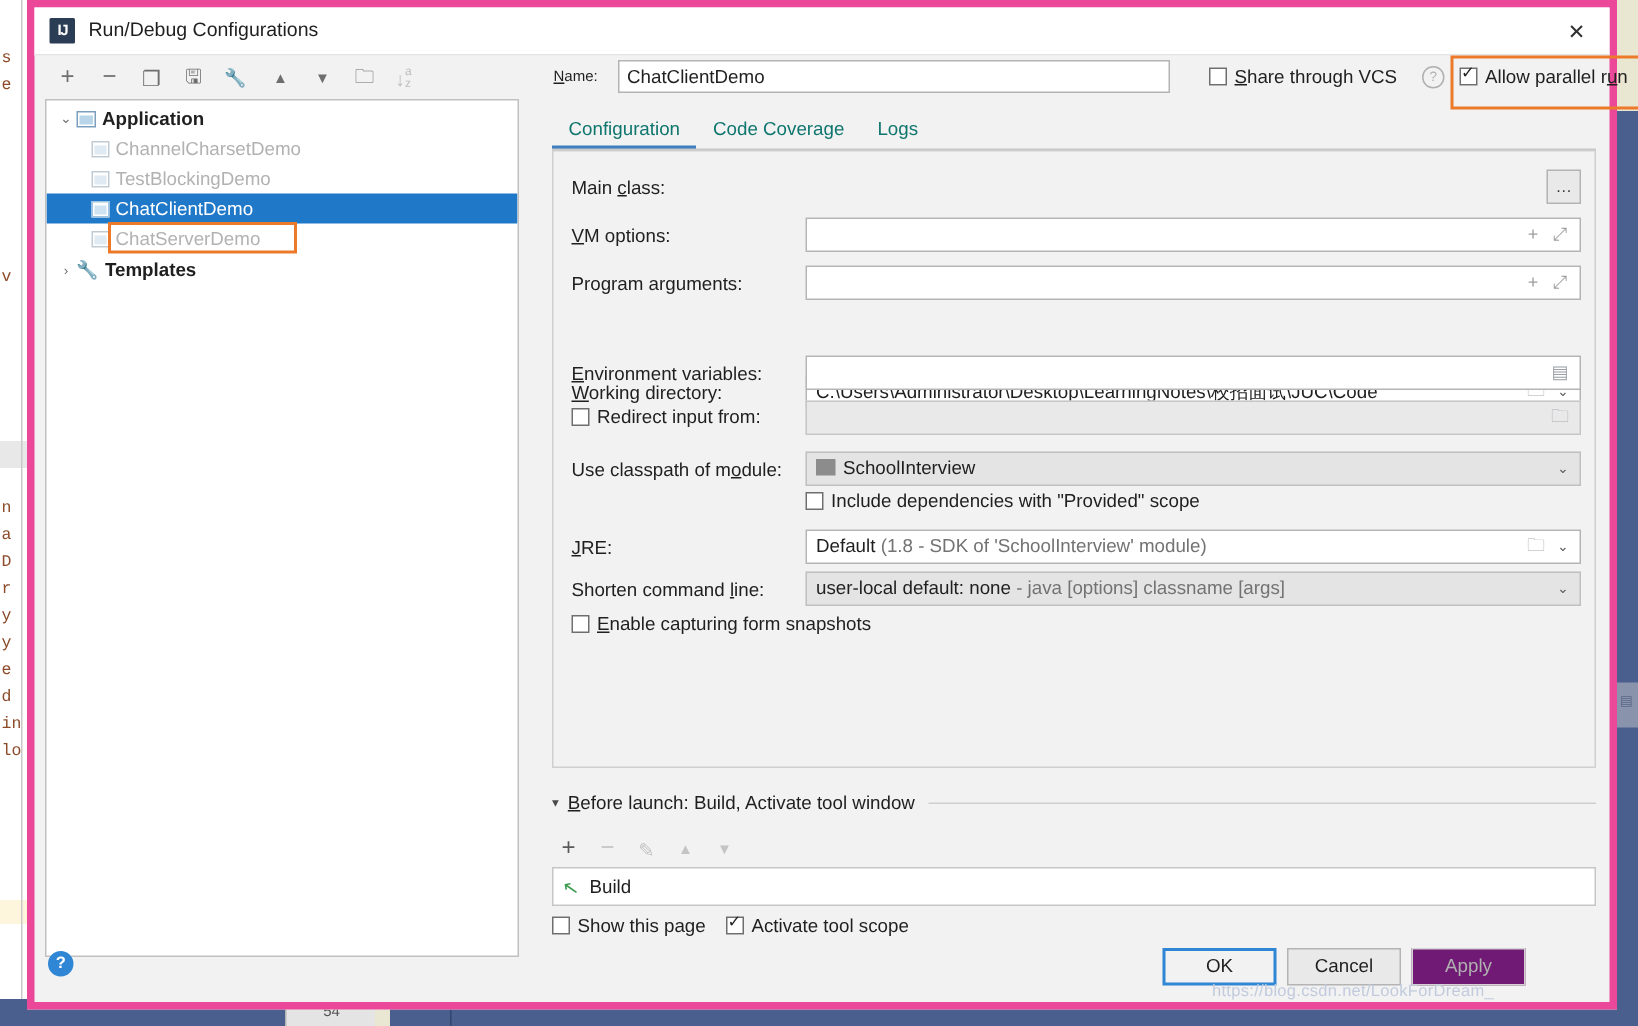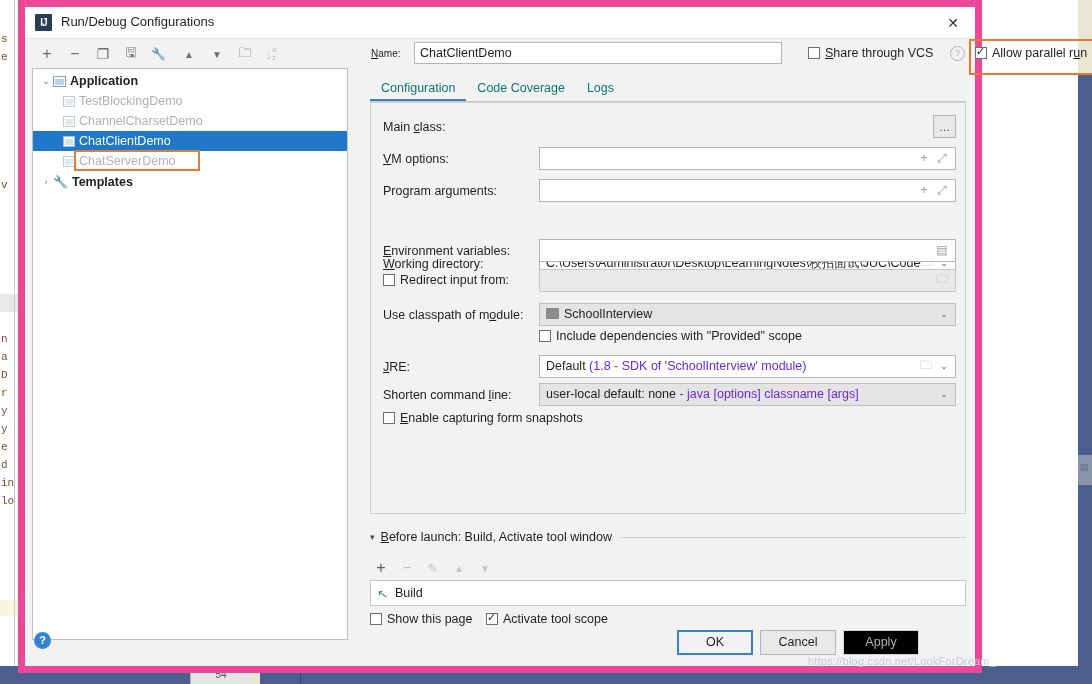--- a/index.html
+++ b/index.html
@@ -64,23 +64,23 @@
   .bg-bottom .tabB {
     position: absolute; left: 250px; top: 0; width: 10px; height: 18px;
     background: #e9e6d2;
   }
   .bg-bottom .sep {
     position: absolute; top: 0; width: 1px; height: 18px; background: #33466f;
   }
 
   
   .dialog {
-    position: absolute; left: 18px; top: 0; width: 964px; height: 673px;
+    position: absolute; left: 18px; top: 0; width: 1060px; height: 673px;
     background: #f2f2f2;
-    border: 7px solid #ec4899;
+    border: 5px solid #ec4899;
     box-sizing: border-box;
   }
   .titlebar {
     position: relative; height: 31px; background: #ffffff;
     border-bottom: 1px solid #e4e4e4;
   }
   .title-icon {
     position: absolute; left: 10px; top: 7px; width: 17px; height: 17px;
     background: #2b3d54; border-radius: 1px;
     display: flex; align-items: center; justify-content: center;
@@ -216,21 +216,21 @@
   }
   .finput {
     position: absolute; height: 23px; box-sizing: border-box;
     border: 1px solid #b4b4b4; background: #ffffff;
     padding: 0 6px; font-size: 12.5px; line-height: 21px;
     color: #1f1f1f; white-space: nowrap; overflow: hidden;
   }
   .finput.yellow { background: #fdf6dd; border-color: #c9c19b; }
   .finput.grey { background: #e9e9e9; border-color: #c6c6c6; }
   .finput.combo { background: #e4e4e4; border-color: #c0c0c0; }
-  .ghost { color: #6d28d9; }
+  .ghost { color: #737373; }
   .side-btn {
     position: absolute; width: 23px; height: 23px; box-sizing: border-box;
     border: 1px solid #b4b4b4; background: #e9e9e9;
     display: flex; align-items: center; justify-content: center;
     font-size: 11px; color: #3a3a3a; cursor: pointer;
   }
   .in-icon {
     position: absolute; display: flex; align-items: center;
     justify-content: center; cursor: pointer; color: #9e9e9e; font-size: 12px;
   }
@@ -275,21 +275,21 @@
     font-size: 11px; font-weight: bold; text-align: center; line-height: 17px;
     cursor: pointer;
   }
   .btn {
     position: absolute; top: 10px; height: 25px; box-sizing: border-box;
     border: 1px solid #b4b4b4; background: #e9e9e9;
     font-size: 12.5px; color: #1f1f1f; text-align: center; line-height: 23px;
     cursor: pointer; font-family: "Liberation Sans", sans-serif;
   }
   .btn.primary { border: 2px solid #2f86d4; background: #f2f2f2; line-height: 21px; }
-  .btn.disabled { color: #b0b0b0; background: #000000; border-color: #d2d2d2; }
+  .btn.disabled { color: #b0b0b0; background: #701a75; border-color: #d2d2d2; }
 
   .watermark {
     position: absolute; left: 808px; top: 655px; font-size: 11px;
     color: #c2cbdd; letter-spacing: .2px; white-space: nowrap;
     font-family: "Liberation Sans", sans-serif; pointer-events: none;
   }
 </style>
 </head>
 <body>
 
@@ -356,28 +356,28 @@
         <div class="tree-row" style="margin-top:2px">
           <span class="arrow">⌄</span>
           <span class="app-icon"></span>
           <span class="node-label bold">Application</span>
         </div>
 
         <div class="tree-row">
           <span class="indent"></span>
           <span class="indent" style="width:10px;flex:0 0 10px;"></span>
           <span class="cfg-icon"></span>
-          <span class="node-label dim">TestBlockingDemo</span>
+          <span class="node-label dim">ChannelCharsetDemo</span>
         </div>
 
         <div class="tree-row">
           <span class="indent"></span>
           <span class="indent" style="width:10px;flex:0 0 10px;"></span>
           <span class="cfg-icon"></span>
-          <span class="node-label dim">ChannelCharsetDemo</span>
+          <span class="node-label dim">TestBlockingDemo</span>
         </div>
 
 
         <div class="tree-row selected">
           <span class="indent"></span>
           <span class="indent" style="width:10px;flex:0 0 10px;"></span>
           <span class="cfg-icon"></span>
           <span class="node-label">ChatClientDemo</span>
         </div>
 

